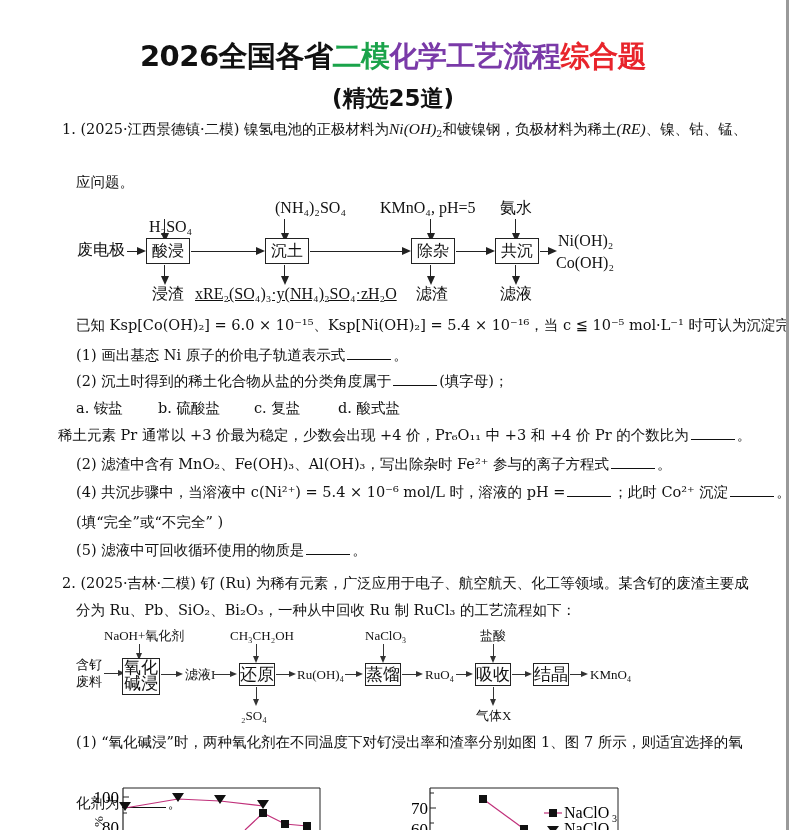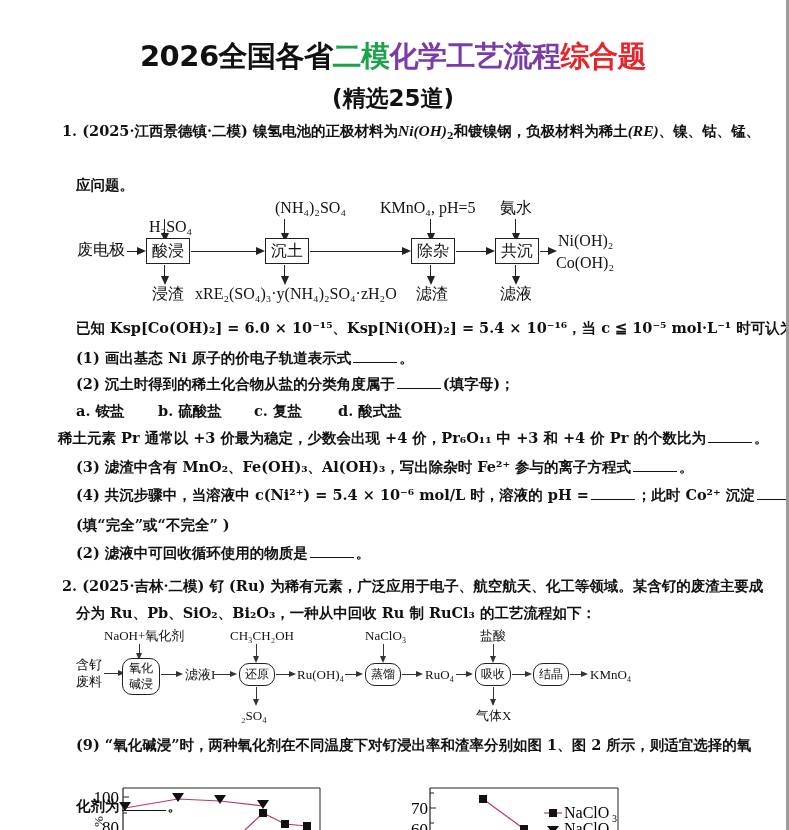--- a/index.html
+++ b/index.html
@@ -5,39 +5,39 @@
   html, body { margin:0; padding:0; }
   body { width:789px; height:830px; overflow:hidden; background:#ffffff; position:relative;
          font-family:"DejaVu Serif","Liberation Serif",serif; color:#111; }
   .scrollbar { position:absolute; left:786px; top:0; width:3px; height:830px; background:#9a9a9a; }
   .page { position:absolute; left:0; top:0; width:786px; height:686px; }
 
   .title { position:absolute; left:0; width:786px; text-align:center; font-family:"DejaVu Sans","Liberation Sans",sans-serif; font-weight:bold; }
   .t1 { top:36px; font-size:29px; letter-spacing:-0.5px; line-height:40px; }
   .t2 { top:78px; font-size:23px; line-height:40px; }
 
-  .p { position:absolute; font-size:14.5px; line-height:28px; white-space:nowrap;font-weight:bold; }
+  .p { position:absolute; font-size:14.5px; line-height:23px; white-space:nowrap; }
   .i { font-style:italic; font-family:"Liberation Serif","DejaVu Serif",serif; font-size:15.5px; }
   sub, sup { font-size:9.5px; }
   sub { vertical-align:-3px; }
   .blank { display:inline-block; border-bottom:1px solid #111; width:44px; height:14px; margin:0 2px; }
 
   
   .fc { position:absolute; font-family:"Liberation Serif","DejaVu Serif",serif; }
   .fc .lbl { position:absolute; white-space:nowrap; font-size:16px; line-height:18px; }
   .box { position:absolute; border:1.5px solid #222; background:#fff; text-align:center; font-size:16px; }
   .hline { position:absolute; height:1.4px; background:#222; }
   .vline { position:absolute; width:1.4px; background:#222; }
   .ar { position:absolute; width:0; height:0; }
   .ar.r { border-top:4px solid transparent; border-bottom:4px solid transparent; border-left:9px solid #222; }
   .ar.d { border-left:4px solid transparent; border-right:4px solid transparent; border-top:9px solid #222; }
 
   
   .fc2 .lbl { position:absolute; white-space:nowrap; font-size:13px; line-height:15px; }
-  .fc2 .box { font-size:12px; border-width:1.2px;border-radius:10px; }
+  .fc2 .box { font-size:17px; border-width:1.2px; }
   .fc2 .ar.r { border-top:3px solid transparent; border-bottom:3px solid transparent; border-left:7px solid #333; }
   .fc2 .ar.d { border-left:3px solid transparent; border-right:3px solid transparent; border-top:7px solid #333; }
   .fc2 .hline, .fc2 .vline { background:#333; }
 
   .chart { position:absolute; }
 </style>
 </head>
 <body>
 
 <div class="page">
@@ -93,48 +93,48 @@
     <div class="vline" style="left:164px; top:265px; height:13px;"></div>
       <div class="ar d" style="left:161px; top:276px;"></div>
     <div class="vline" style="left:284px; top:265px; height:13px;"></div>
       <div class="ar d" style="left:281px; top:276px;"></div>
     <div class="vline" style="left:430px; top:265px; height:13px;"></div>
       <div class="ar d" style="left:427px; top:276px;"></div>
     <div class="vline" style="left:515px; top:265px; height:13px;"></div>
       <div class="ar d" style="left:512px; top:276px;"></div>
 
     <div class="lbl" style="left:152px; top:285px;">浸渣</div>
-    <div class="lbl" style="left:195px; top:285px;">xRE₂(SO₄)₃·y(NH₄)₂SO₄·zH₂O</div>
+    <div class="lbl" style="left:195px; top:285px;text-decoration:underline;">xRE₂(SO₄)₃·y(NH₄)₂SO₄·zH₂O</div>
     <div class="lbl" style="left:416px; top:285px;">滤渣</div>
     <div class="lbl" style="left:500px; top:285px;">滤液</div>
   </div>
 
   <div class="p" style="left:76px; top:314px;">已知 Ksp[Co(OH)₂] = 6.0 × 10⁻¹⁵、Ksp[Ni(OH)₂] = 5.4 × 10⁻¹⁶，当 c ≦ 10⁻⁵ mol·L⁻¹ 时可认为沉淀完全。</div>
 
   <div class="p" style="left:76px; top:344px;">
     <span>(1) 画出基态 Ni 原子的价电子轨道表示式</span><span class="blank"></span><span>。</span>
   </div>
   <div class="p" style="left:76px; top:370px;">
     <span>(2) 沉土时得到的稀土化合物从盐的分类角度属于</span><span class="blank"></span><span>(填字母)；</span>
   </div>
   <div class="p" style="left:76px; top:397px;">
     <span style="display:inline-block; width:82px;">a. 铵盐</span><span style="display:inline-block; width:96px;">b. 硫酸盐</span><span style="display:inline-block; width:84px;">c. 复盐</span><span>d. 酸式盐</span>
   </div>
   <div class="p" style="left:58px; top:424px;">
     <span>稀土元素 Pr 通常以 +3 价最为稳定，少数会出现 +4 价，Pr₆O₁₁ 中 +3 和 +4 价 Pr 的个数比为</span><span class="blank"></span><span>。</span>
   </div>
   <div class="p" style="left:76px; top:453px;">
-    <span>(3) 滤渣中含有 MnO₂、Fe(OH)₃、Al(OH)₃，写出除杂时 Fe²⁺ 参与的离子方程式</span><span class="blank"></span><span>。</span>
+    <span>(2) 滤渣中含有 MnO₂、Fe(OH)₃、Al(OH)₃，写出除杂时 Fe²⁺ 参与的离子方程式</span><span class="blank"></span><span>。</span>
   </div>
   <div class="p" style="left:76px; top:481px;">
     <span>(4) 共沉步骤中，当溶液中 c(Ni²⁺) = 5.4 × 10⁻⁶  mol/L 时，溶液的 pH =</span><span class="blank"></span><span>；此时 Co²⁺ 沉淀</span><span class="blank"></span><span>。</span>
   </div>
   <div class="p" style="left:76px; top:511px;">(填“完全”或“不完全” )</div>
   <div class="p" style="left:76px; top:539px;">
-    <span>(2) 滤液中可回收循环使用的物质是</span><span class="blank"></span><span>。</span>
+    <span>(5) 滤液中可回收循环使用的物质是</span><span class="blank"></span><span>。</span>
   </div>
 
   <div class="p" style="left:62px; top:572px;">
     <span>2.</span>
     <span>(2025·吉林·二模) 钌 (Ru) 为稀有元素，广泛应用于电子、航空航天、化工等领域。某含钌的废渣主要成</span>
   </div>
   <div class="p" style="left:76px; top:599px;">分为 Ru、Pb、SiO₂、Bi₂O₃，一种从中回收 Ru 制 RuCl₃ 的工艺流程如下：</div>
 
   <div class="fc fc2" style="left:0; top:0; width:786px; height:830px;">
     <div class="lbl" style="left:104px; top:628px;">NaOH+氧化剂</div>
@@ -189,21 +189,21 @@
     <div class="lbl" style="left:476px; top:708px;">气体X</div>
     <div class="hline" style="left:512px; top:674px; width:14px;"></div>
       <div class="ar r" style="left:525px; top:671px;"></div>
 
     <div class="box" style="left:533px; top:663px; width:34px; height:21px; line-height:21px;">结晶</div>
     <div class="hline" style="left:570px; top:674px; width:12px;"></div>
       <div class="ar r" style="left:581px; top:671px;"></div>
     <div class="lbl" style="left:590px; top:667px;">KMnO₄</div>
   </div>
 
-  <div class="p" style="left:76px; top:731px;">(9) “氧化碱浸”时，两种氧化剂在不同温度下对钌浸出率和渣率分别如图 1、图 2 所示，则适宜选择的氧</div>
+  <div class="p" style="left:76px; top:731px;">(1) “氧化碱浸”时，两种氧化剂在不同温度下对钌浸出率和渣率分别如图 1、图 7 所示，则适宜选择的氧</div>
   <div class="p" style="left:76px; top:792px;">
     <span>化剂为</span><span class="blank"></span><span>。</span>
   </div>
 
   <div class="chart" style="left:75px; top:785px; width:260px; height:45px;">
     <svg width="260" height="45" viewBox="0 0 260 45">
       <line x1="48" y1="3" x2="245" y2="3" stroke="#222" stroke-width="1"></line>
       <line x1="48" y1="3" x2="48" y2="45" stroke="#222" stroke-width="1.2"></line>
       <line x1="245" y1="3" x2="245" y2="45" stroke="#222" stroke-width="1"></line>
       <line x1="48" y1="12" x2="54" y2="12" stroke="#222"></line>

